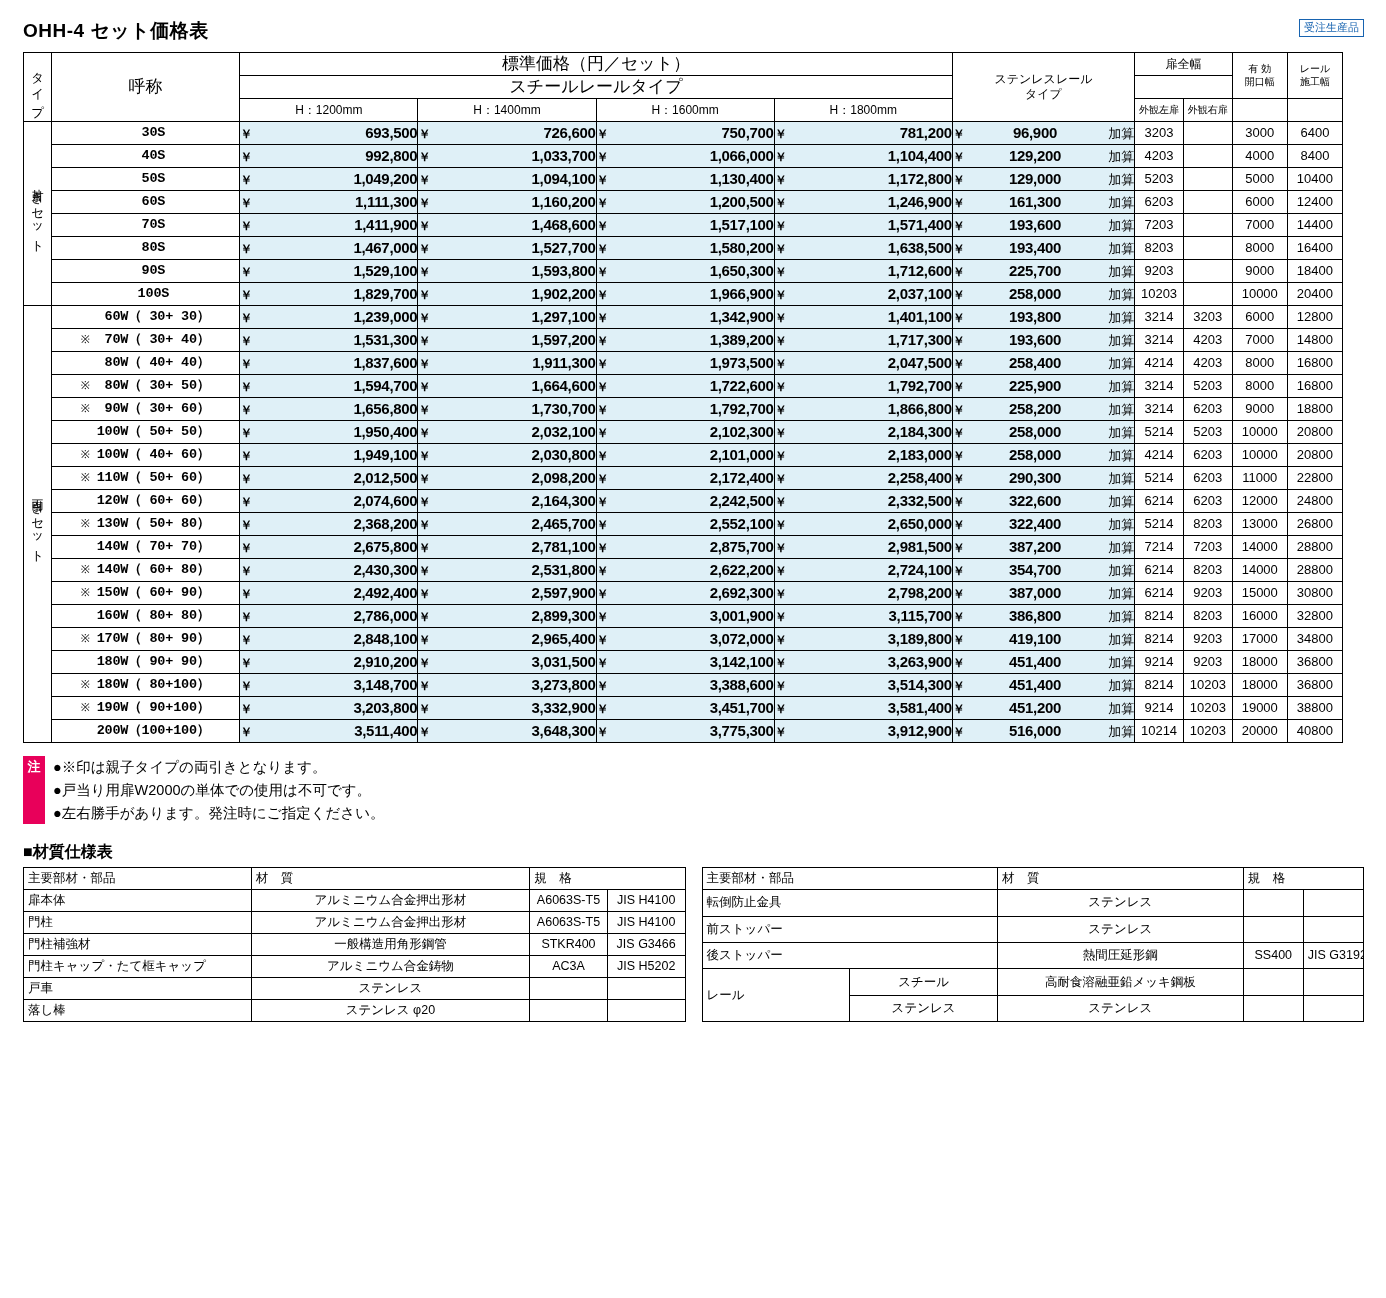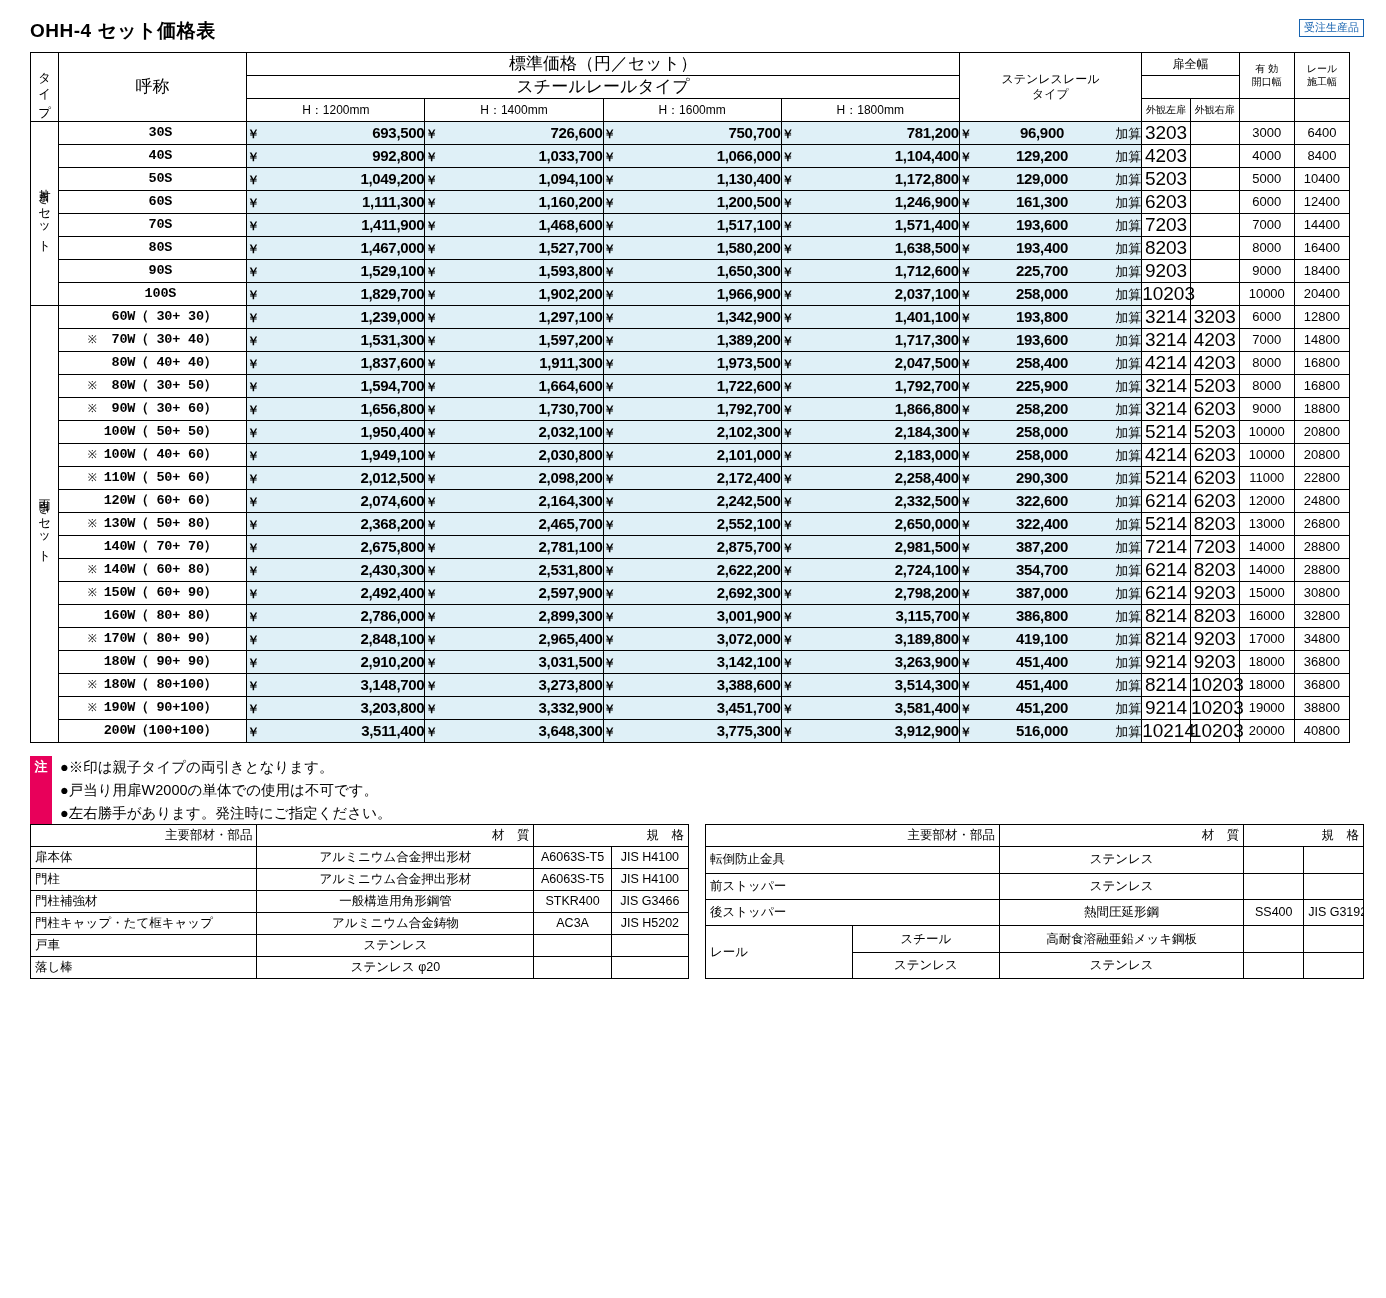--- a/index.html
+++ b/index.html
@@ -4,21 +4,21 @@
 <style>
   * { box-sizing: border-box; }
   html, body {
     margin: 0; padding: 0;
     background: #ffffff;
     font-family: "Liberation Sans", sans-serif;
     color: #000;
   }
   body { width: 1386px; height: 1298px; position: relative; overflow: hidden; }
 
-  .page { padding: 18px 22px 0 30px; position: relative; }
+  .page { padding: 18px 22px 0 23px; position: relative; }
 
   
   .doc-head { display: flex; align-items: flex-start; justify-content: space-between; }
   .doc-title { font-size: 19px; font-weight: bold; letter-spacing: .5px; }
   .badge {
     border: 1px solid #1763b0;
     color: #1763b0;
     font-size: 11px;
     padding: 2px 4px 3px 4px;
     line-height: 1;
@@ -66,21 +66,21 @@
     background: #dff0f7;
     width: 168px;
     padding: 0 8px 0 6px;
   }
   .pc-inner { display: flex; align-items: baseline; justify-content: space-between; }
   .yen { font-size: 12px; font-weight: bold; }
   .amt { font-weight: bold; font-size: 15px; letter-spacing: -.3px; }
 
   .ss-cell { background: #dff0f7; width: 172px; padding: 0 6px; }
 
-  .w-cell { width: 46px; font-size: 19px; }
+  .w-cell { width: 46px; font-size: 13px; }
   .eff-cell { width: 52px; font-size: 13px; }
   .rail-cell { width: 52px; font-size: 13px; }
   .small-hdr { font-size: 10px; }
 
   
   .notes { display: flex; margin-top: 13px; }
   .notes-tag {
     width: 22px;
     background: #e8005a;
     color: #fff;
@@ -99,21 +99,21 @@
   table.mat { border-collapse: collapse; table-layout: fixed; font-size: 12.5px; }
   table.mat td, table.mat th {
     border: 1px solid #000;
     height: 22px;
     padding: 0 4px;
     font-weight: normal;
     line-height: 1.05;
     white-space: nowrap;
     overflow: hidden;
   }
-  table.mat th { text-align: right; font-size: 12.5px; }
+  table.mat th { text-align: left; font-size: 12.5px; }
   .mat-left { width: 668px; }
   .mat-right { width: 668px; }
   .c-part { width: 170px; }
   .c-mat  { width: 208px; }
   .c-std  { width: 116px; }
   .c-std2 { width: 110px; }
   .c-part-r { width: 226px; }
   .c-sub-r { width: 88px; }
   .c-mat-r { width: 188px; }
   .c-std-r { width: 92px; }
@@ -1349,20 +1349,21 @@
 
   <div class="notes">
     <div class="notes-tag">注</div>
     <div class="notes-body" id="notes-body">
         <div>●※印は親子タイプの両引きとなります。</div>
         <div>●戸当り用扉W2000の単体での使用は不可です。</div>
         <div>●左右勝手があります。発注時にご指定ください。</div>
       </div>
   </div>
 
+  <div class="mat-title">■材質仕様表</div>
   <div class="mat-wrap">
 
     <table class="mat mat-left">
       <thead>
         <tr>
           <th class="c-part">主要部材・部品</th>
           <th class="c-mat">材　質</th>
           <th class="c-std" colspan="2">規　格</th>
         </tr>
       </thead>

